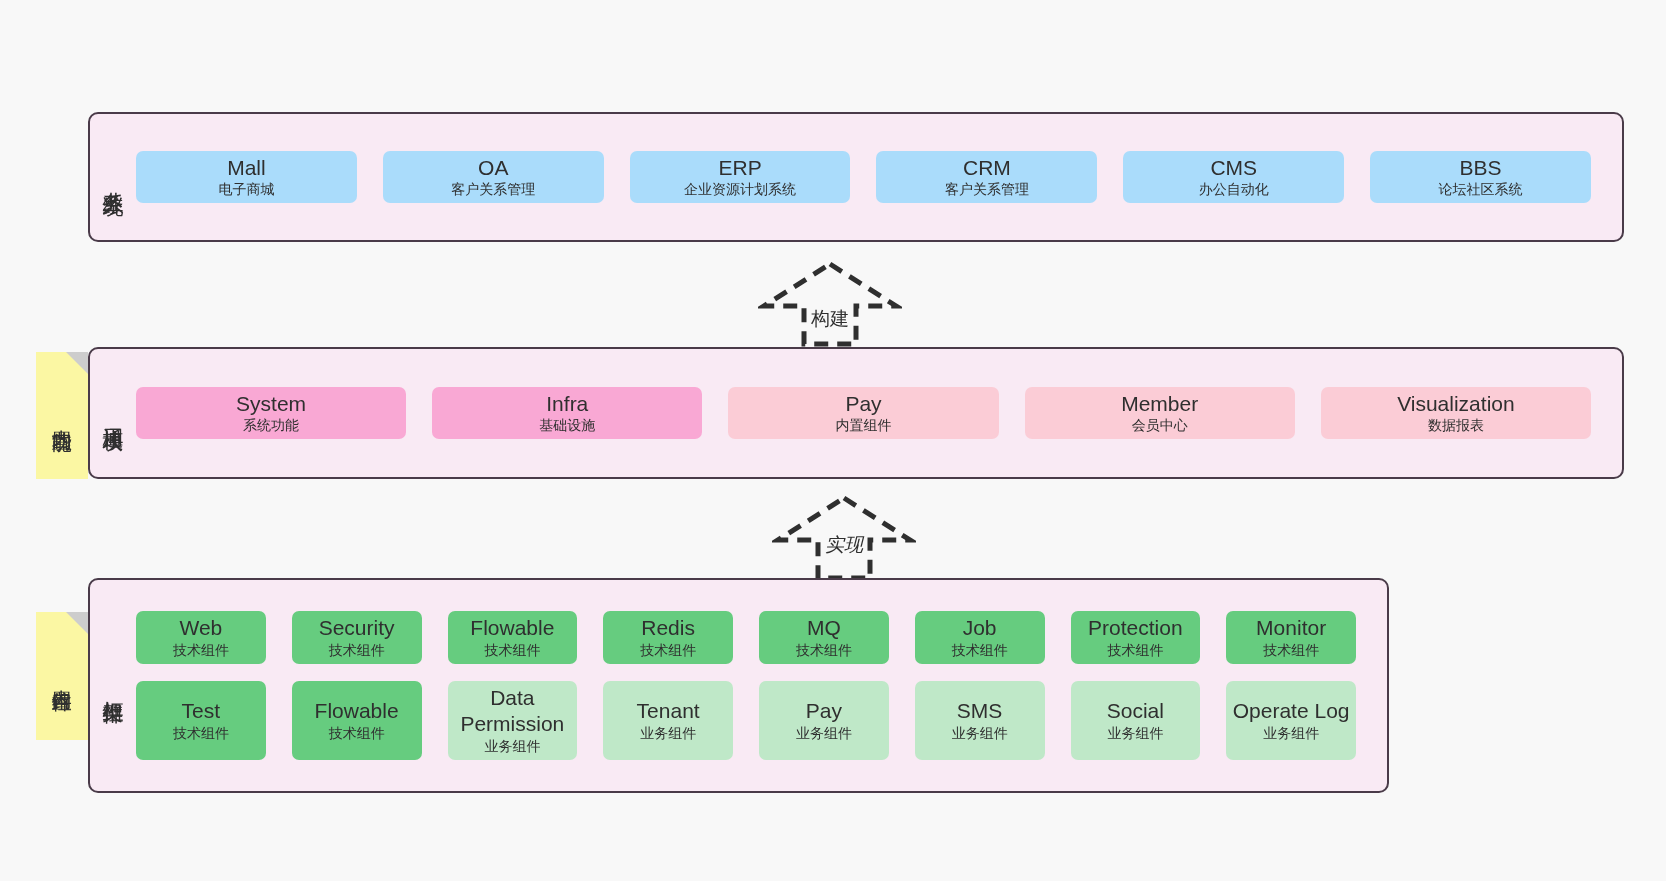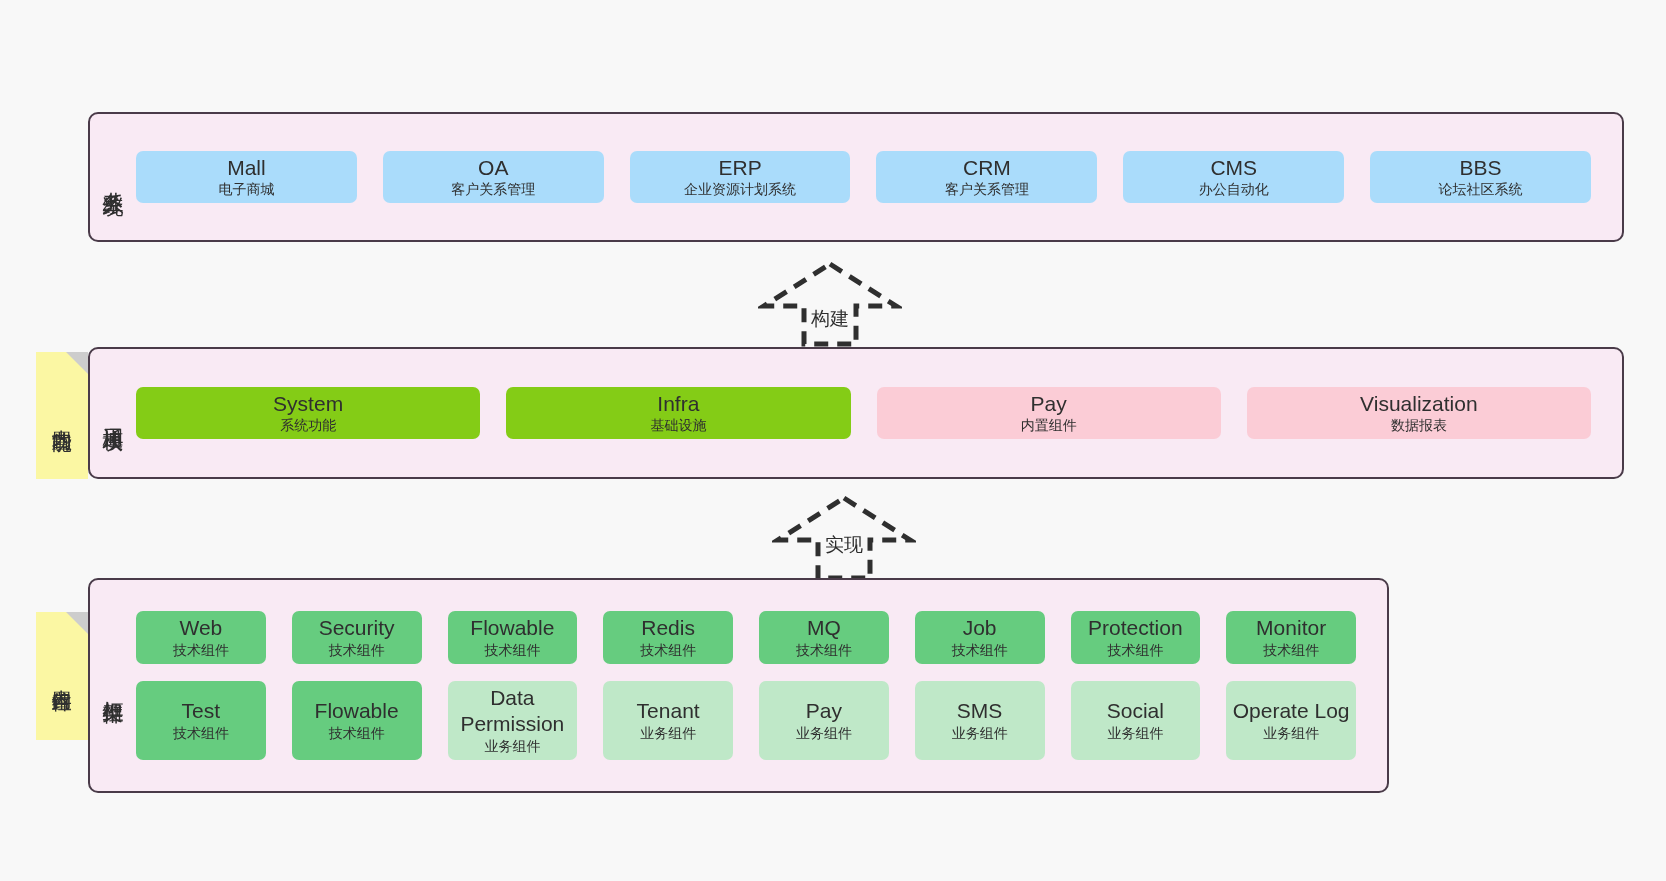--- a/index.html
+++ b/index.html
@@ -82,21 +82,21 @@
     font-size: 21px;
     color: #2f2f2f;
   }
   .card .cn {
     font-size: 14px;
     color: #2f2f2f;
   }
 
   
   .c-blue       { background: #aadcfb; }
-  .c-red        { background: #84cc16; }
+  .c-red        { background: #f9a8d4; }
   .c-pink       { background: #fbccd6; }
   .c-green      { background: #66cc7f; }
   .c-greenlight { background: #bfe8c8; }
 
   
   .note {
     position: absolute;
     background: #fbf7a3;
     box-sizing: border-box;
     display: flex;
@@ -194,28 +194,32 @@
         </div>
         <div class="card c-red">
           <span class="en">Infra</span>
           <span class="cn">基础设施</span>
         </div>
         <div class="card c-pink">
           <span class="en">Pay</span>
           <span class="cn">内置组件</span>
         </div>
         <div class="card c-pink">
+          <span class="en">Member</span>
+          <span class="cn">会员中心</span>
+        </div>
+        <div class="card c-pink">
           <span class="en">Visualization</span>
           <span class="cn">数据报表</span>
         </div>
       </div>
     </div>
   </div>
 
-  <div class="uml-arrow" style="left:772px; top:492px; width:144px; height:90px;">
+  <div class="uml-arrow" style="left:772px; top:492px; width:144px; height:90px;font-style:italic;">
     <svg width="144" height="90" viewBox="0 0 144 90">
       <path d="M 72 6 L 138 48 L 98 48 L 98 86 L 46 86 L 46 48 L 6 48 Z" fill="none" stroke="#2f2f2f" stroke-width="5" stroke-dasharray="14,9" stroke-linejoin="miter"></path>
     </svg>
     <div class="arrow-label" style="top:40px;">实现</div>
   </div>
 
   <div class="note" style="left:36px; top:612px; width:52px; height:128px;">
     <span>内置组件</span>
   </div>
 

